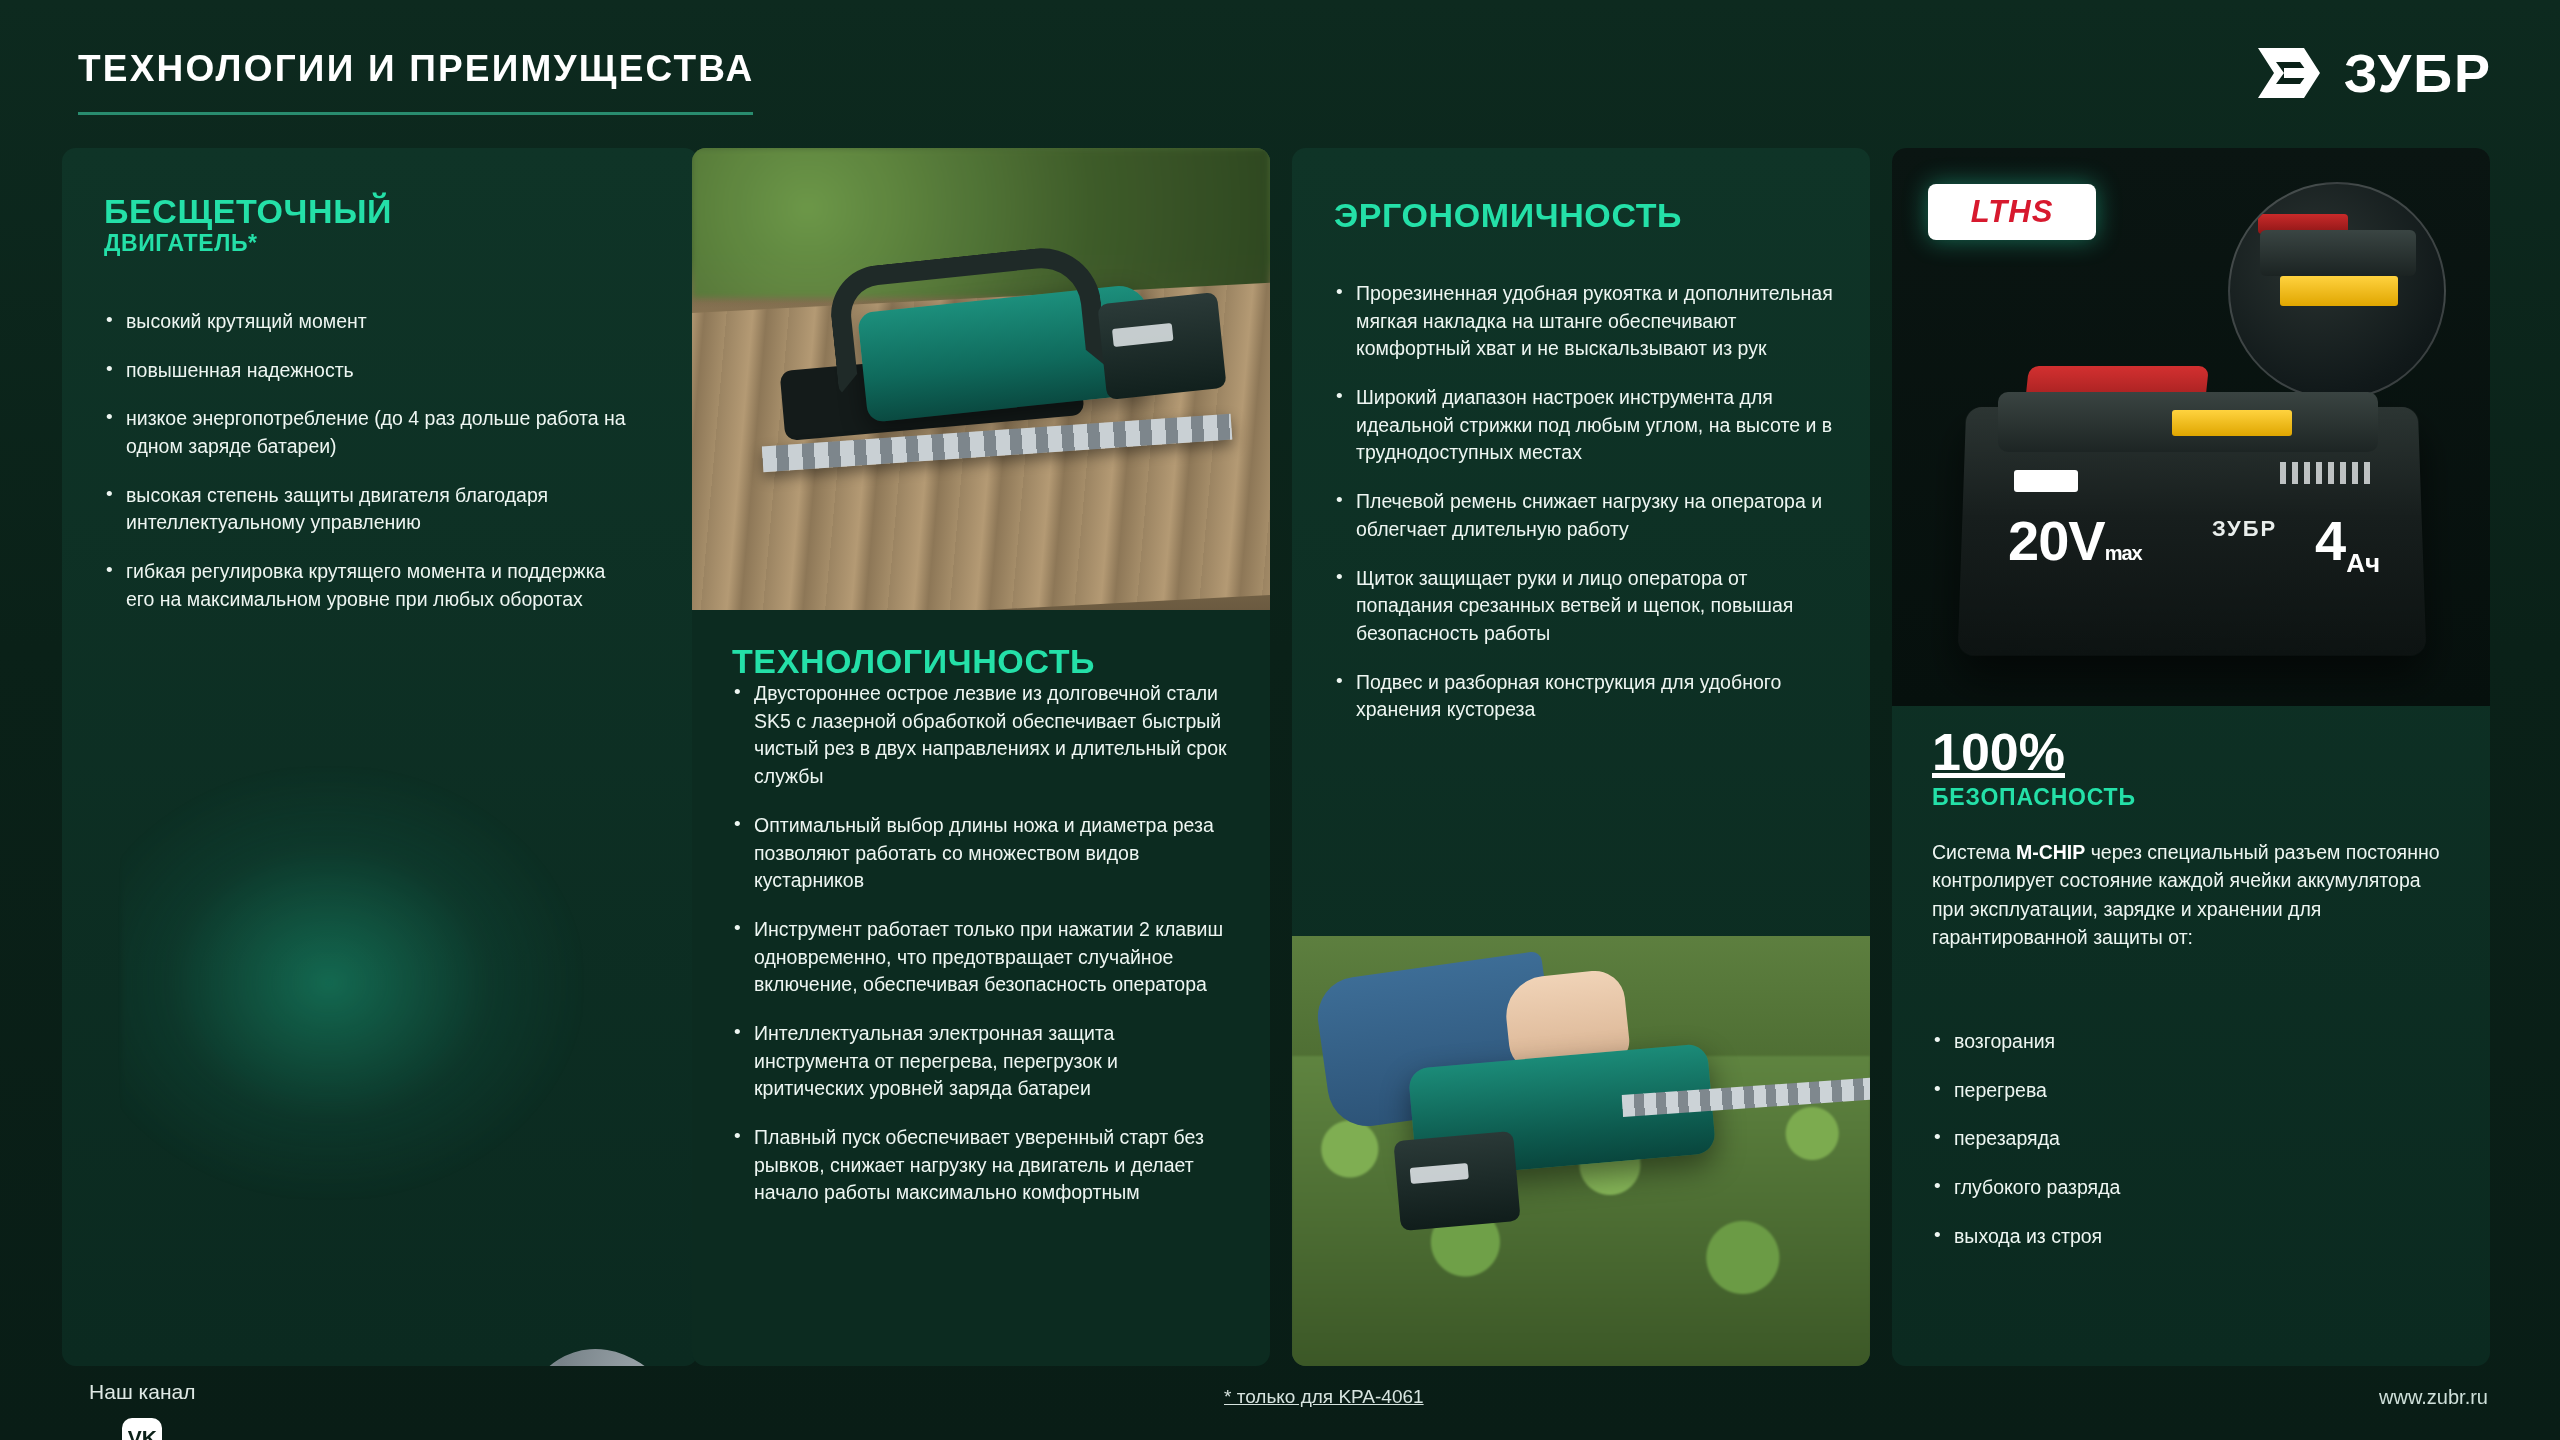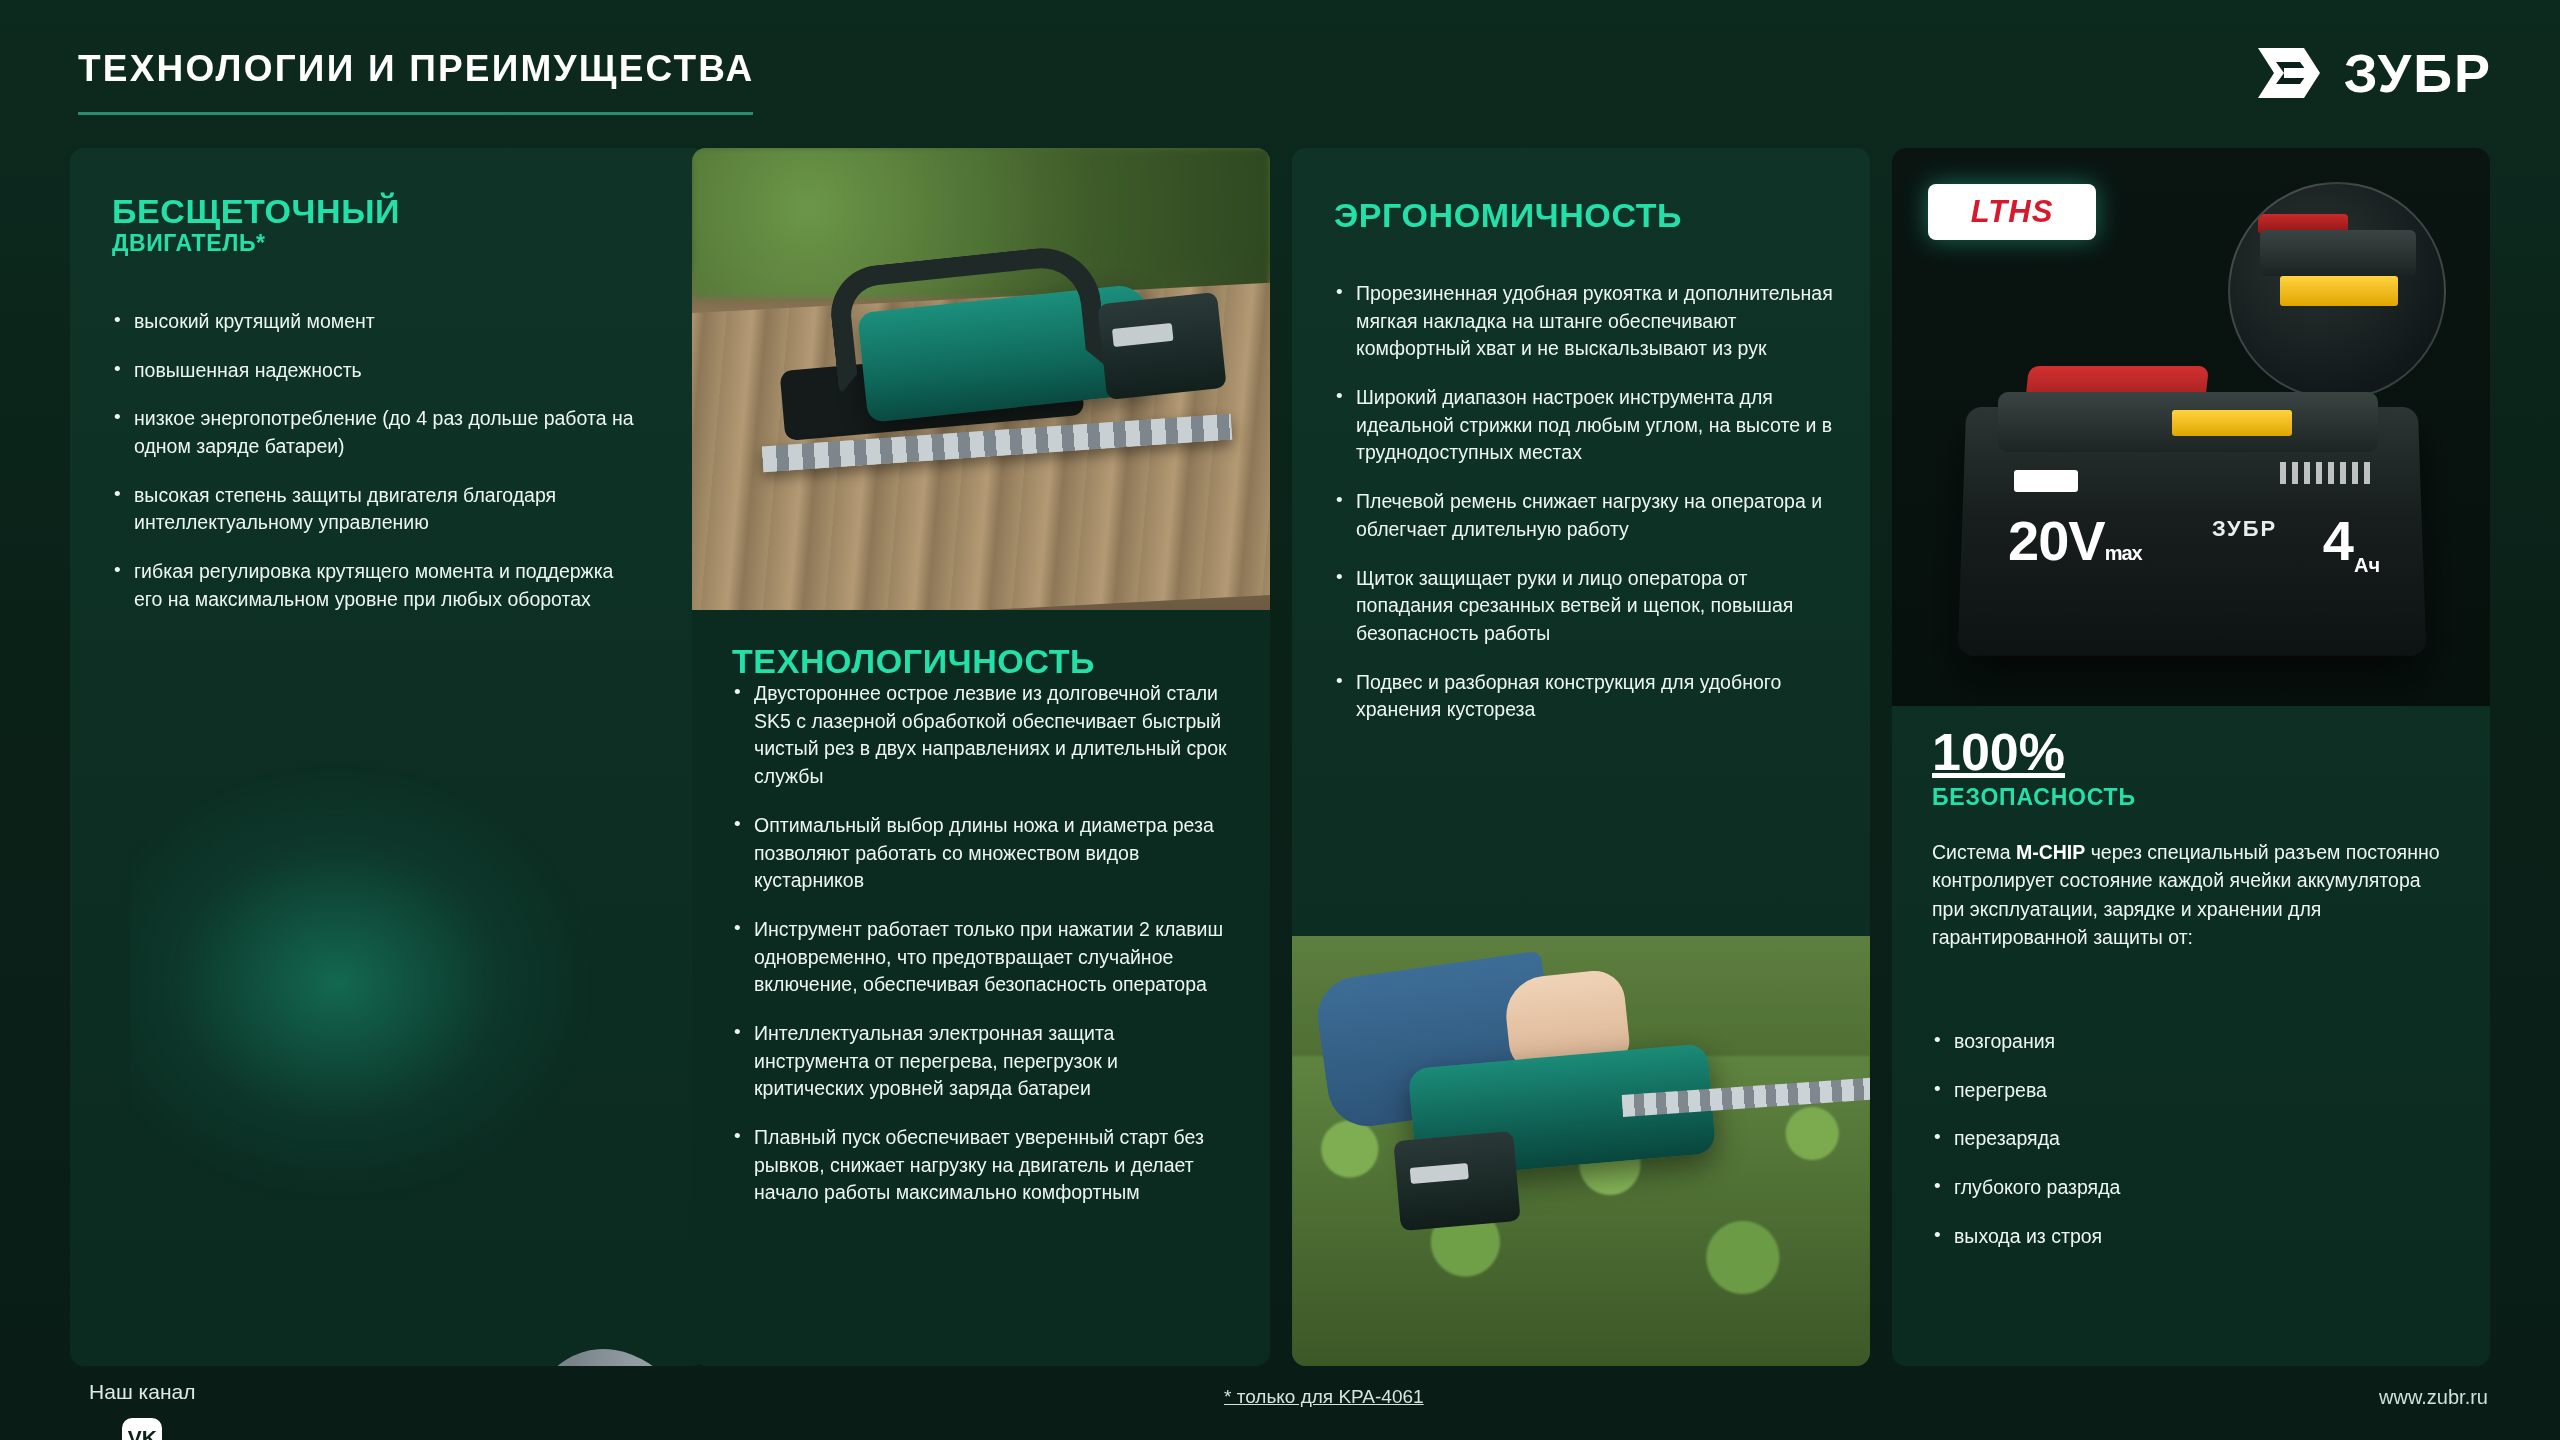--- a/index.html
+++ b/index.html
@@ -66,21 +66,21 @@
     color: #ffffff;
   }
   
   .col {
     position: absolute;
     top: 148px;
     height: 1218px;
     border-radius: 14px;
     overflow: hidden;
   }
-  .col-1 { left: 70px;   width: 636px; background: linear-gradient(180deg,#0f3427 0%, #0b2a20 100%); }
+  .col-1 { left: 62px;   width: 636px; background: linear-gradient(180deg,#0f3427 0%, #0b2a20 100%); }
   .col-2 { left: 692px;  width: 578px; background: #0c2b20; }
   .col-3 { left: 1292px; width: 578px; background: linear-gradient(180deg,#0f3427 0%, #0b2a20 100%); }
   .col-4 { left: 1892px; width: 598px; background: linear-gradient(180deg,#0f3427 0%, #0b2a20 100%); }
 
   .col-heading {
     font-size: 34px;
     font-weight: bold;
     color: #24e0a8;
     letter-spacing: .6px;
     line-height: 1.12;
@@ -340,21 +340,21 @@
     position:absolute; left:46px; top:150px;
     color:#ffffff; font-size:56px; font-weight:bold; letter-spacing:-1px;
   }
   .battery .label-20v sub {
     font-size:20px; font-weight:bold; vertical-align: baseline;
   }
   .battery .label-4ah {
     position:absolute; right:42px; top:150px;
     color:#ffffff; font-size:56px; font-weight:bold;
   }
-  .battery .label-4ah sub { font-size:20px; }
+  .battery .label-4ah sub { font-size:26px; }
   .battery .brand-strip {
     position:absolute; left:250px; top:158px; color:#e9eeec; font-size:22px; font-weight:bold; letter-spacing:2px;
   }
   .battery .lths-small {
     position:absolute; left:52px; top:112px; width:64px; height:22px;
     background:#ffffff; border-radius:3px;
   }
   .battery .bar-strip {
     position:absolute; right:46px; top:104px; width:96px; height:22px;
     background: repeating-linear-gradient(90deg,#e6e9ea 0 6px, rgba(0,0,0,0) 6px 12px);

